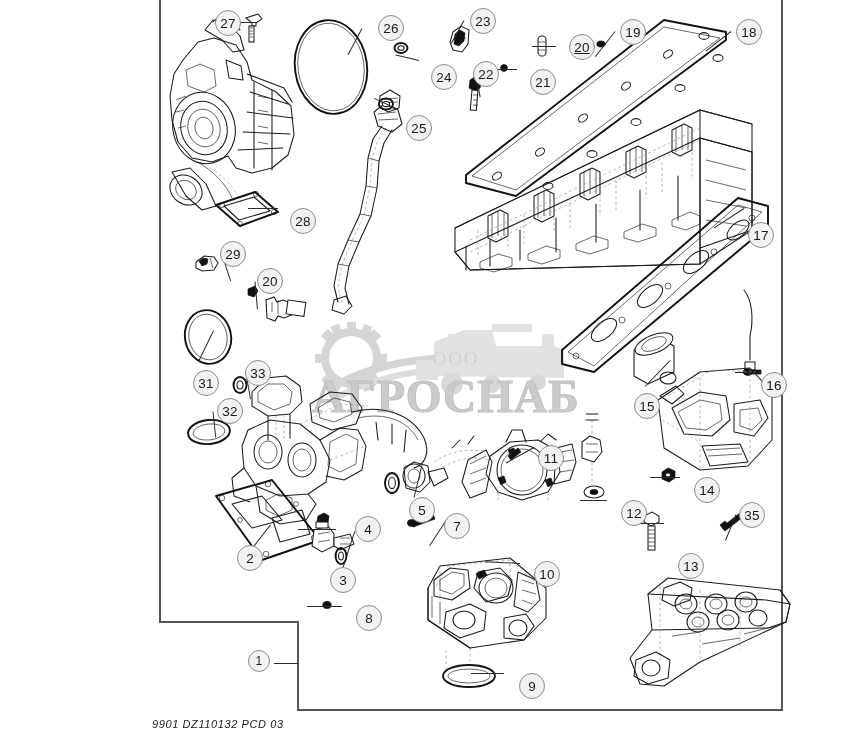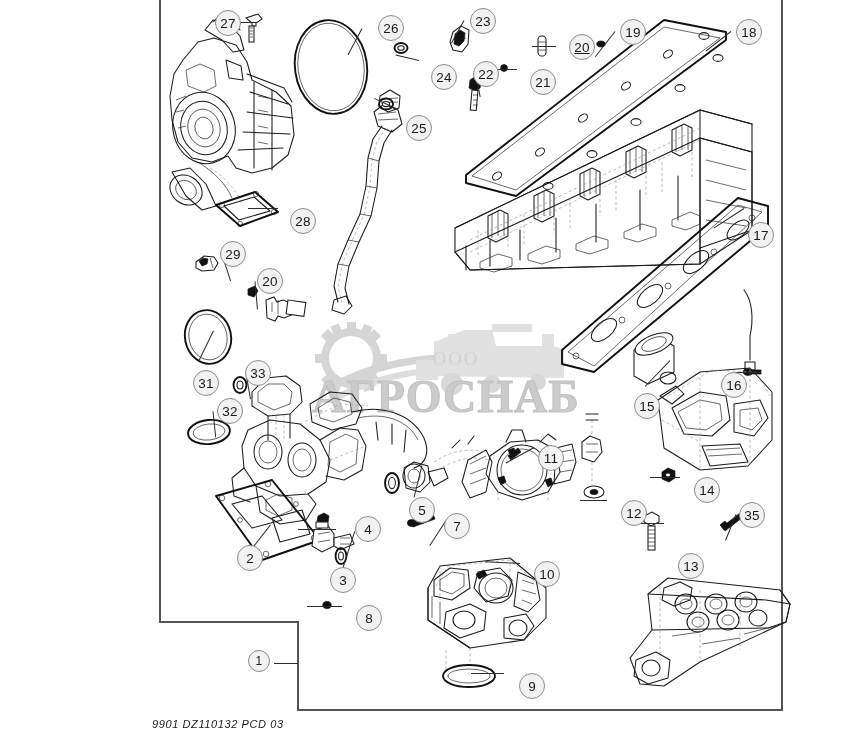--- a/index.html
+++ b/index.html
@@ -531,21 +531,21 @@
       <div class="callout" style="left: 538px; top: 437px; margin-top: 8px;">11</div>
       <div class="leader" style="left: 607px; top: 500px; width: 27px; transform: rotate(180deg);"></div>
       <div class="callout" style="left: 621px; top: 500px;">12</div>
       <div class="leader" style="left: 664px; top: 523px; width: 30px; transform: rotate(180deg);"></div>
       <div class="callout" style="left: 678px; top: 523px; margin-top: 30px;">13</div>
       <div class="leader" style="left: 680px; top: 477px; width: 30px; transform: rotate(180deg);"></div>
       <div class="callout" style="left: 694px; top: 477px;">14</div>
       <div class="leader" style="left: 645px; top: 386px; width: 36px; transform: rotate(-46deg);"></div>
       <div class="callout" style="left: 634px; top: 393px;">15</div>
       <div class="leader" style="left: 735px; top: 372px; width: 26px; transform: rotate(0deg);"></div>
-      <div class="callout" style="left: 721px; top: 372px;">16</div>
+      <div class="callout" style="left: 761px; top: 372px;">16</div>
       <div class="leader" style="left: 744px; top: 208px; width: 36px; transform: rotate(147deg);"></div>
       <div class="callout" style="left: 748px; top: 197px; margin-top: 25px;">17</div>
       <div class="leader" style="left: 731px; top: 31px; width: 32px; transform: rotate(142deg);"></div>
       <div class="callout" style="left: 736px; top: 19px;">18</div>
       <div class="leader" style="left: 615px; top: 31px; width: 32px; transform: rotate(128deg);"></div>
       <div class="callout" style="left: 620px; top: 19px;">19</div>
       <div class="leader" style="left: 556px; top: 46px; width: 24px; transform: rotate(180deg);"></div>
       <div class="callout" style="left: 569px; top: 34px; text-decoration: underline;">20</div>
       <div class="leader" style="left: 517px; top: 69px; width: 22px; transform: rotate(180deg);"></div>
       <div class="callout" style="left: 530px; top: 69px;">21</div>

